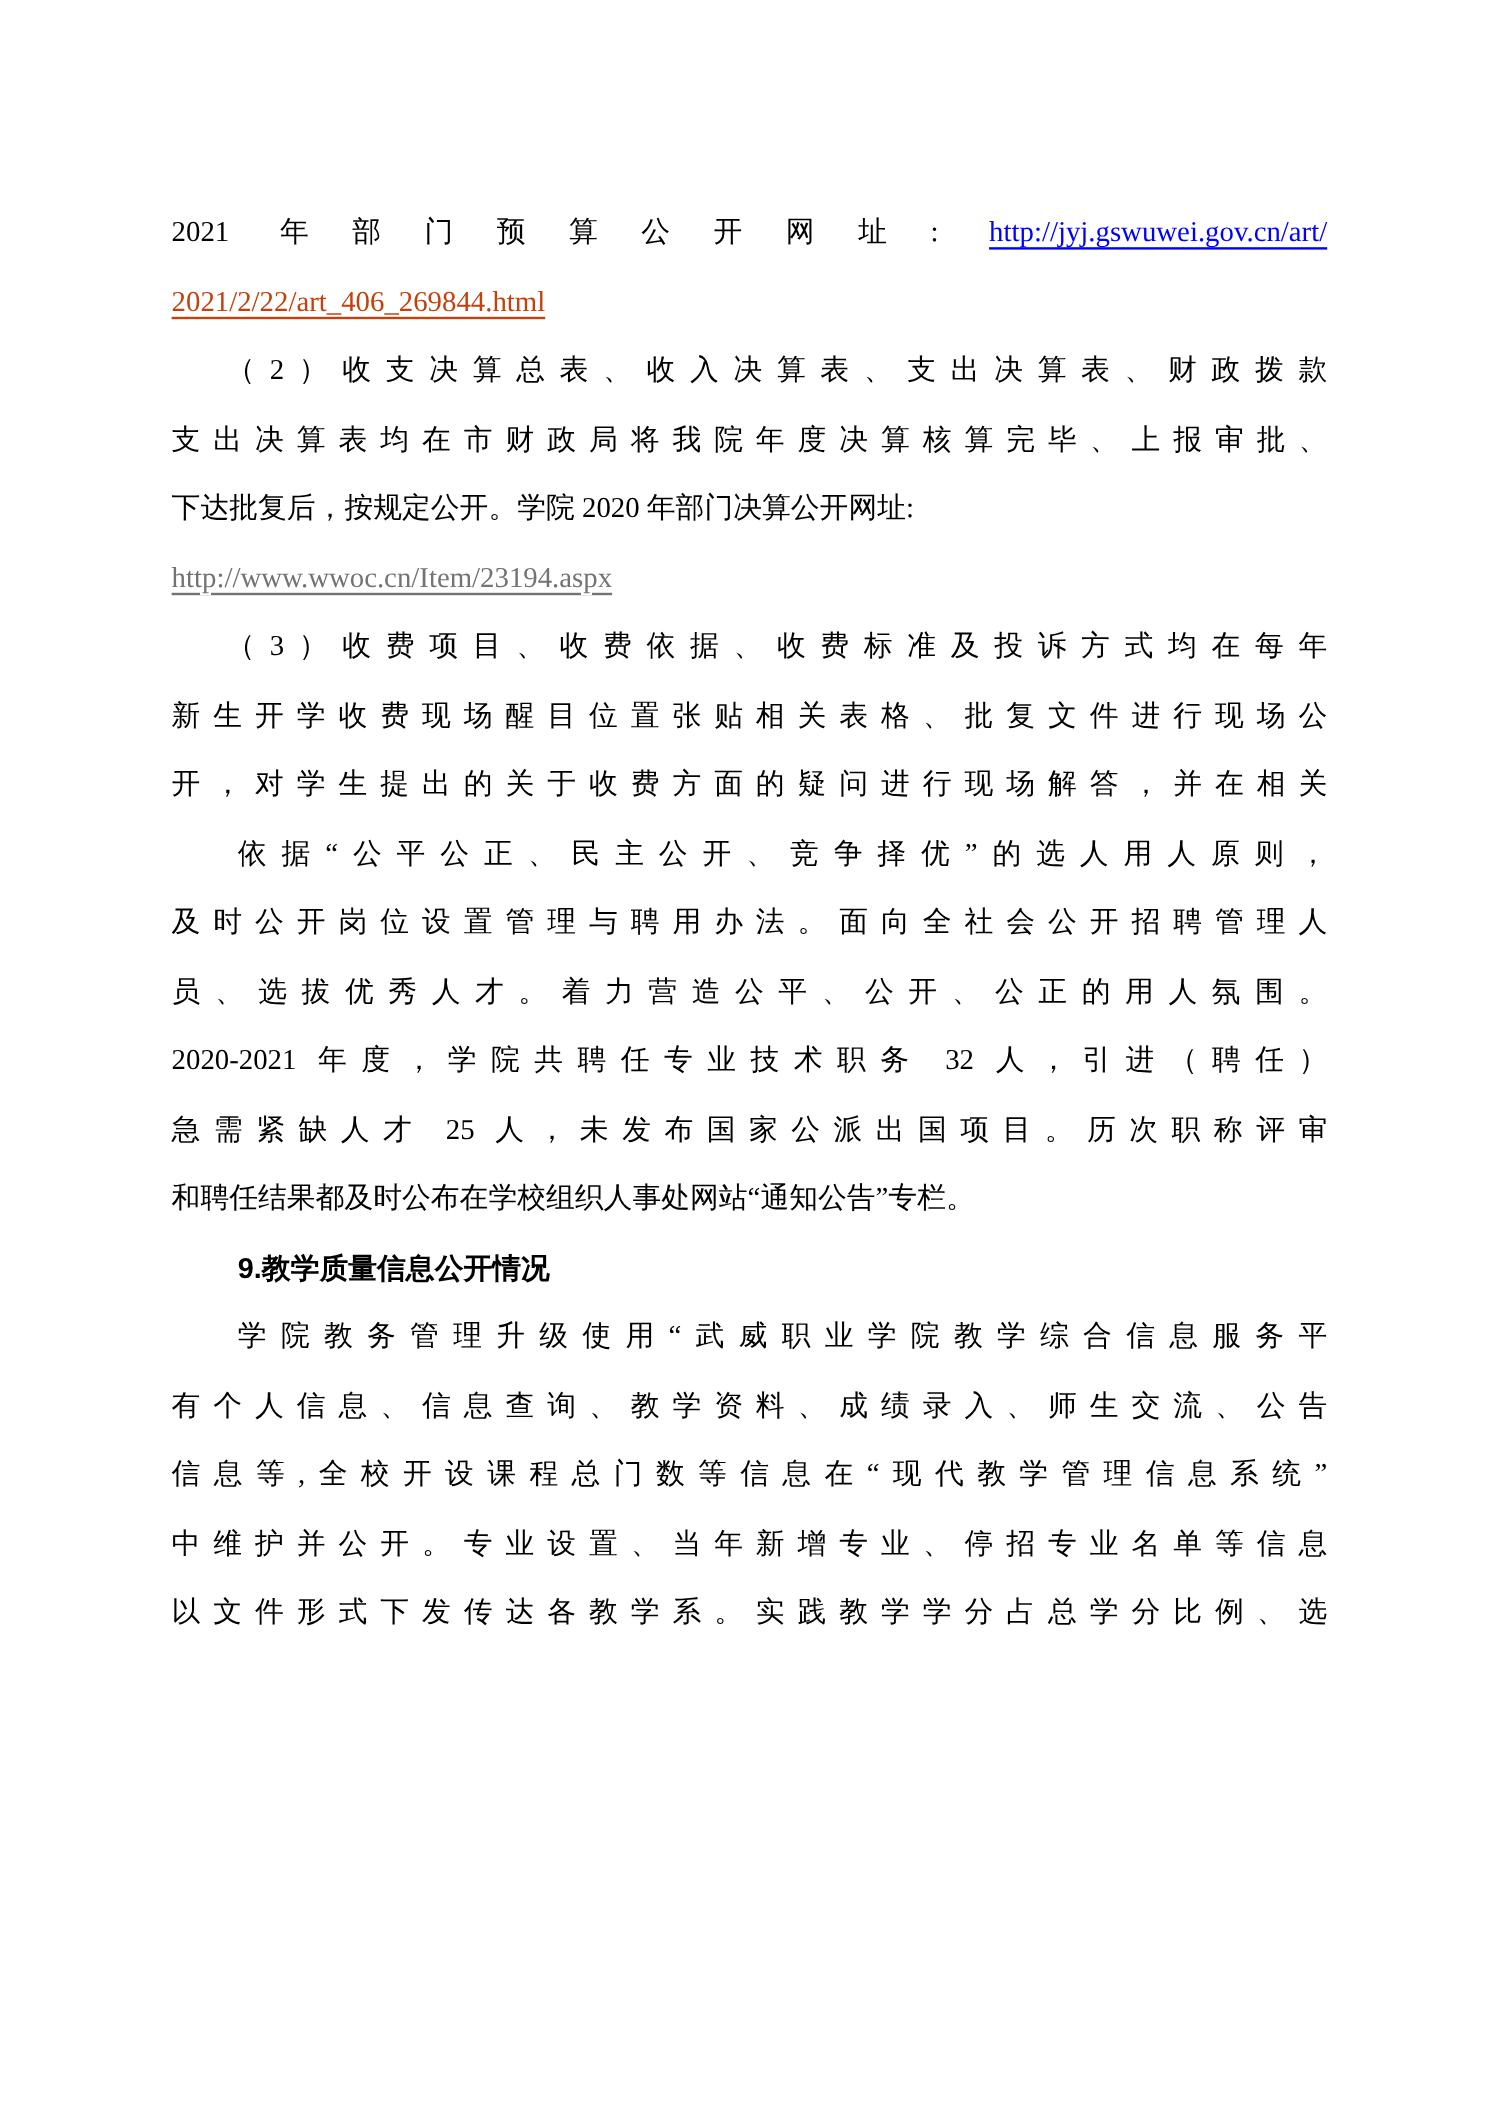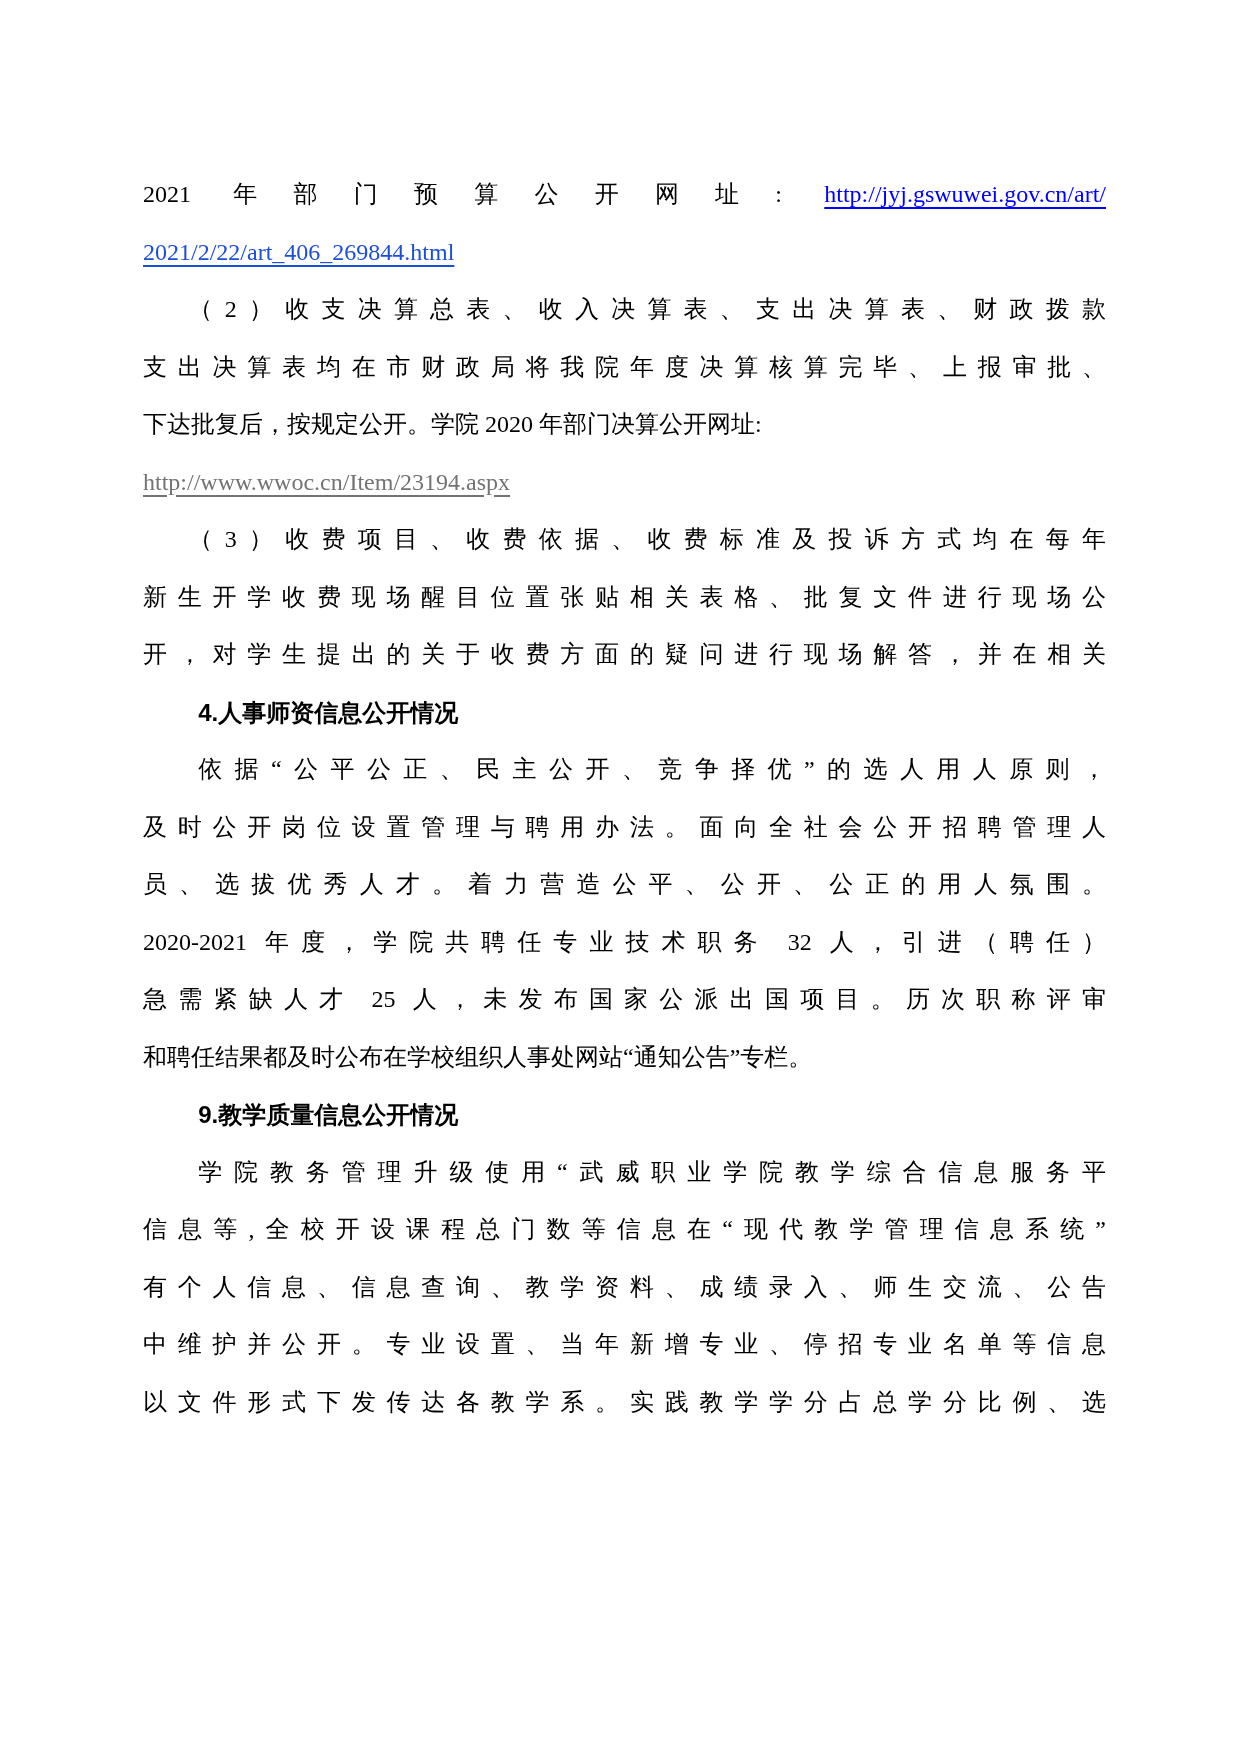--- a/index.html
+++ b/index.html
@@ -44,35 +44,34 @@
     text-underline-offset: 5px;
     cursor: pointer;
   }
 </style>
 </head>
 <body>
 
 <div class="page">
   <div class="doc-body" style="color: rgb(0, 0, 0);">
       <div class="line j"><span>2021 年部门预算公开网址: </span><a href="#" style="color: rgb(0, 0, 255);">http://jyj.gswuwei.gov.cn/art/</a></div>
-      <div class="line"><a href="#" style="color: #1d4ed8;">2021/2/22/art_406_269844.html</a></div>
+      <div class="line"><a href="#" style="color: #c2410c;">2021/2/22/art_406_269844.html</a></div>
       <div class="line j" style="text-indent: 1.9em;"><span>（2）收支决算总表、收入决算表、支出决算表、财政拨款</span></div>
       <div class="line j"><span>支出决算表均在市财政局将我院年度决算核算完毕、上报审批、</span></div>
       <div class="line"><span>下达批复后，按规定公开。学院 2020 年部门决算公开网址:</span></div>
       <div class="line"><a href="#" style="color: #737373;">http://www.wwoc.cn/Item/23194.aspx</a></div>
       <div class="line j" style="text-indent: 1.9em;"><span>（3）收费项目、收费依据、收费标准及投诉方式均在每年</span></div>
       <div class="line j"><span>新生开学收费现场醒目位置张贴相关表格、批复文件进行现场公</span></div>
       <div class="line j"><span>开，对学生提出的关于收费方面的疑问进行现场解答，并在相关</span></div>
-      <div class="line h" style="text-indent: 2.3em;"><span>4.人事师资信息公开情况</span></div>
       <div class="line j" style="text-indent: 2.3em;"><span>依据“公平公正、民主公开、竞争择优”的选人用人原则，</span></div>
       <div class="line j"><span>及时公开岗位设置管理与聘用办法。面向全社会公开招聘管理人</span></div>
       <div class="line j"><span>员、选拔优秀人才。着力营造公平、公开、公正的用人氛围。</span></div>
       <div class="line j"><span>2020-2021 年度，学院共聘任专业技术职务 32 人，引进（聘任）</span></div>
       <div class="line j"><span>急需紧缺人才 25 人，未发布国家公派出国项目。历次职称评审</span></div>
       <div class="line"><span>和聘任结果都及时公布在学校组织人事处网站“通知公告”专栏。</span></div>
       <div class="line h" style="text-indent: 2.3em;"><span>9.教学质量信息公开情况</span></div>
       <div class="line j" style="text-indent: 2.3em;"><span>学院教务管理升级使用“武威职业学院教学综合信息服务平</span></div>
+      <div class="line j"><span>有个人信息、信息查询、教学资料、成绩录入、师生交流、公告</span></div>
       <div class="line j"><span>信息等,全校开设课程总门数等信息在“现代教学管理信息系统”</span></div>
-      <div class="line j"><span>有个人信息、信息查询、教学资料、成绩录入、师生交流、公告</span></div>
       <div class="line j"><span>中维护并公开。专业设置、当年新增专业、停招专业名单等信息</span></div>
       <div class="line j"><span>以文件形式下发传达各教学系。实践教学学分占总学分比例、选</span></div>
     </div>
 </div>
 
 </body></html>

